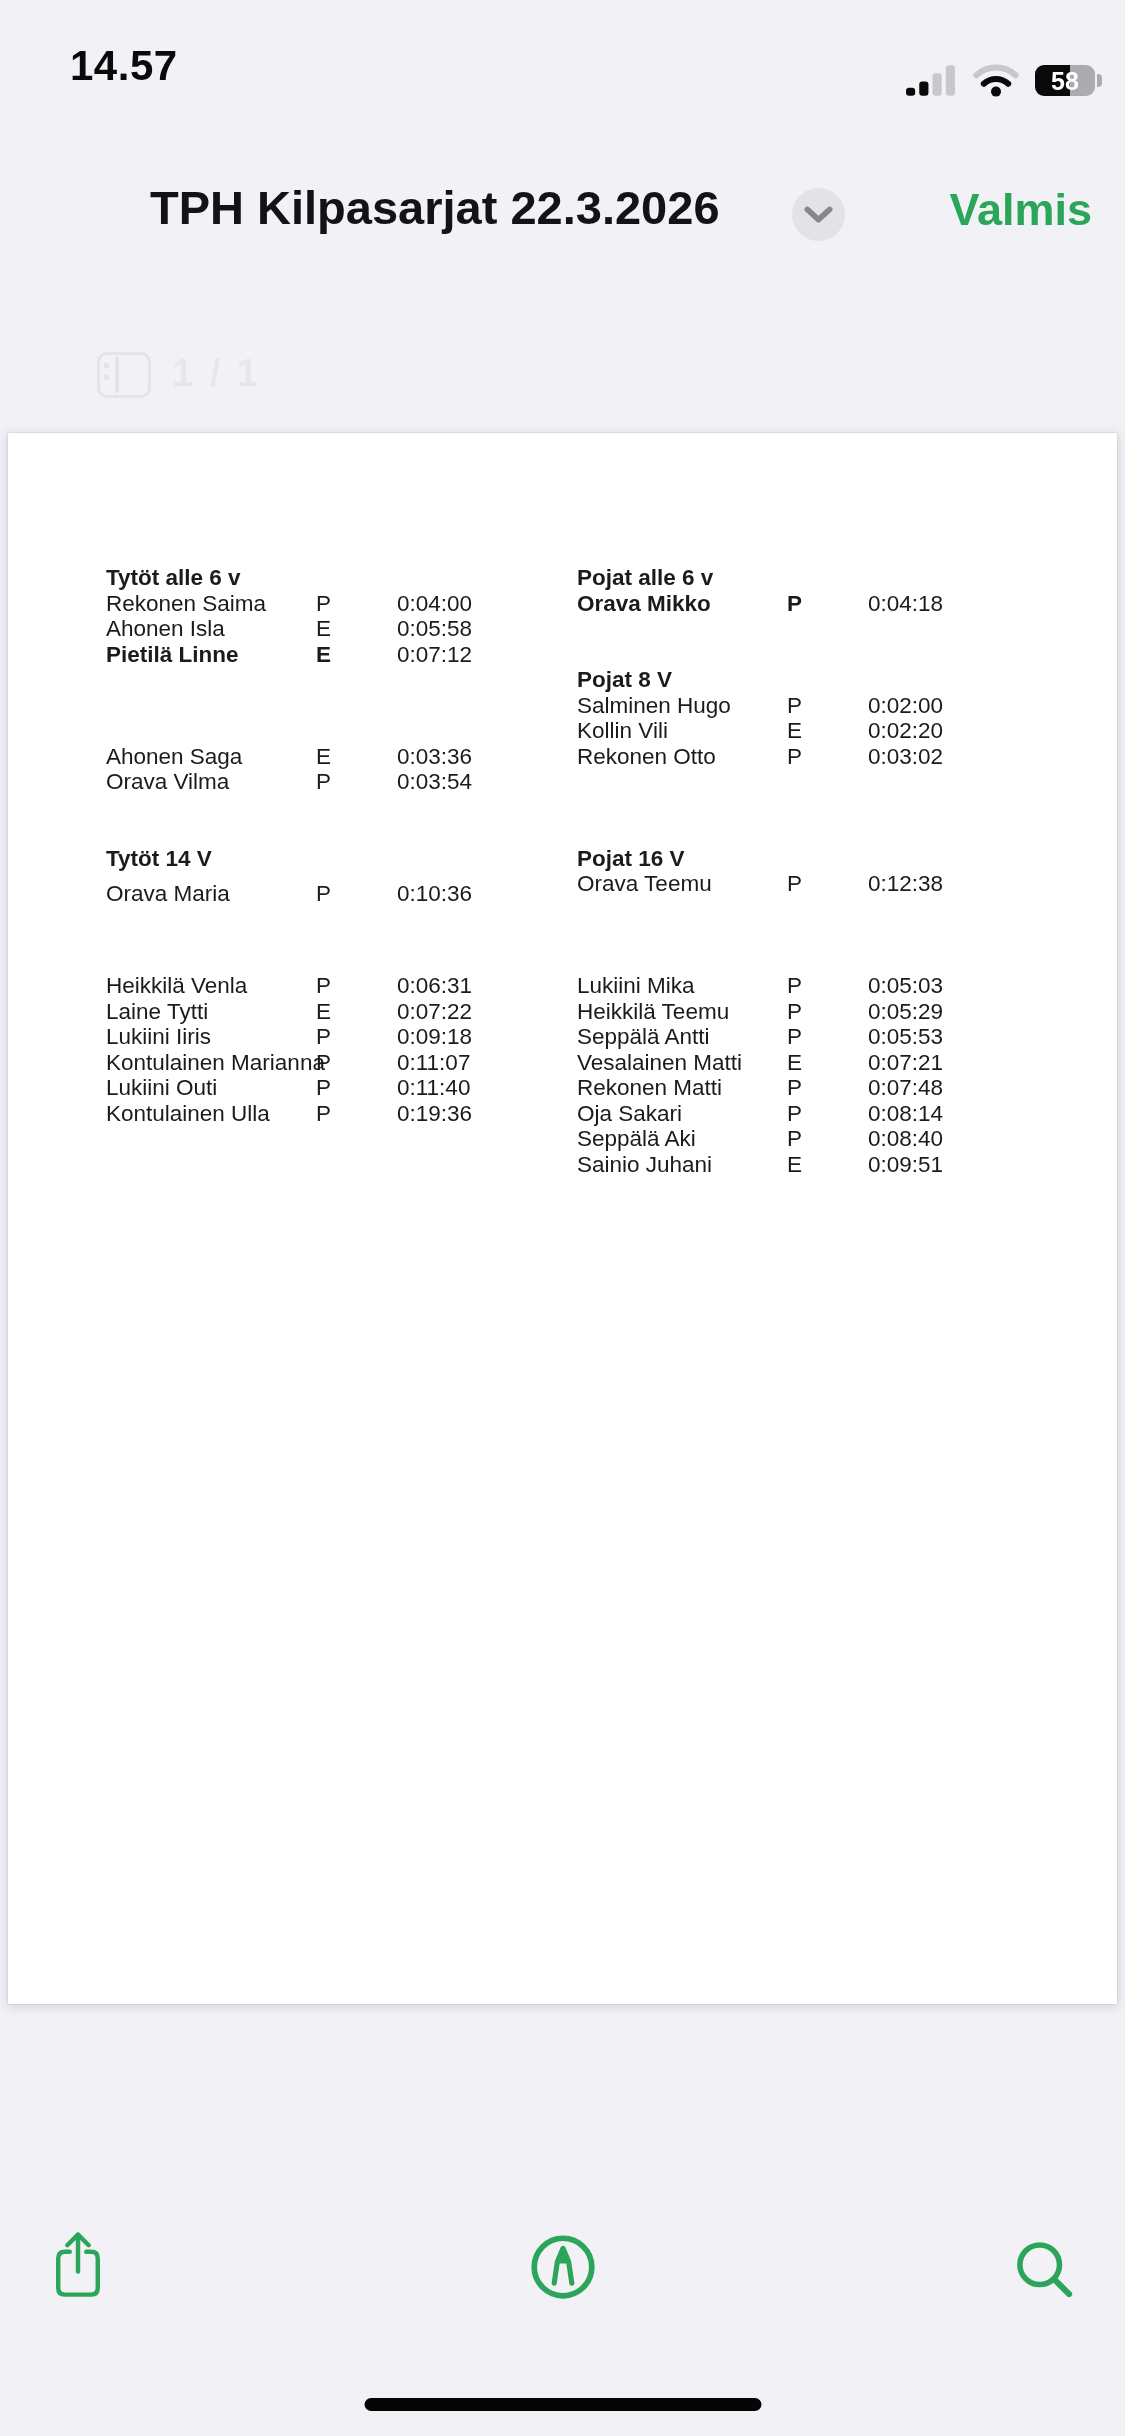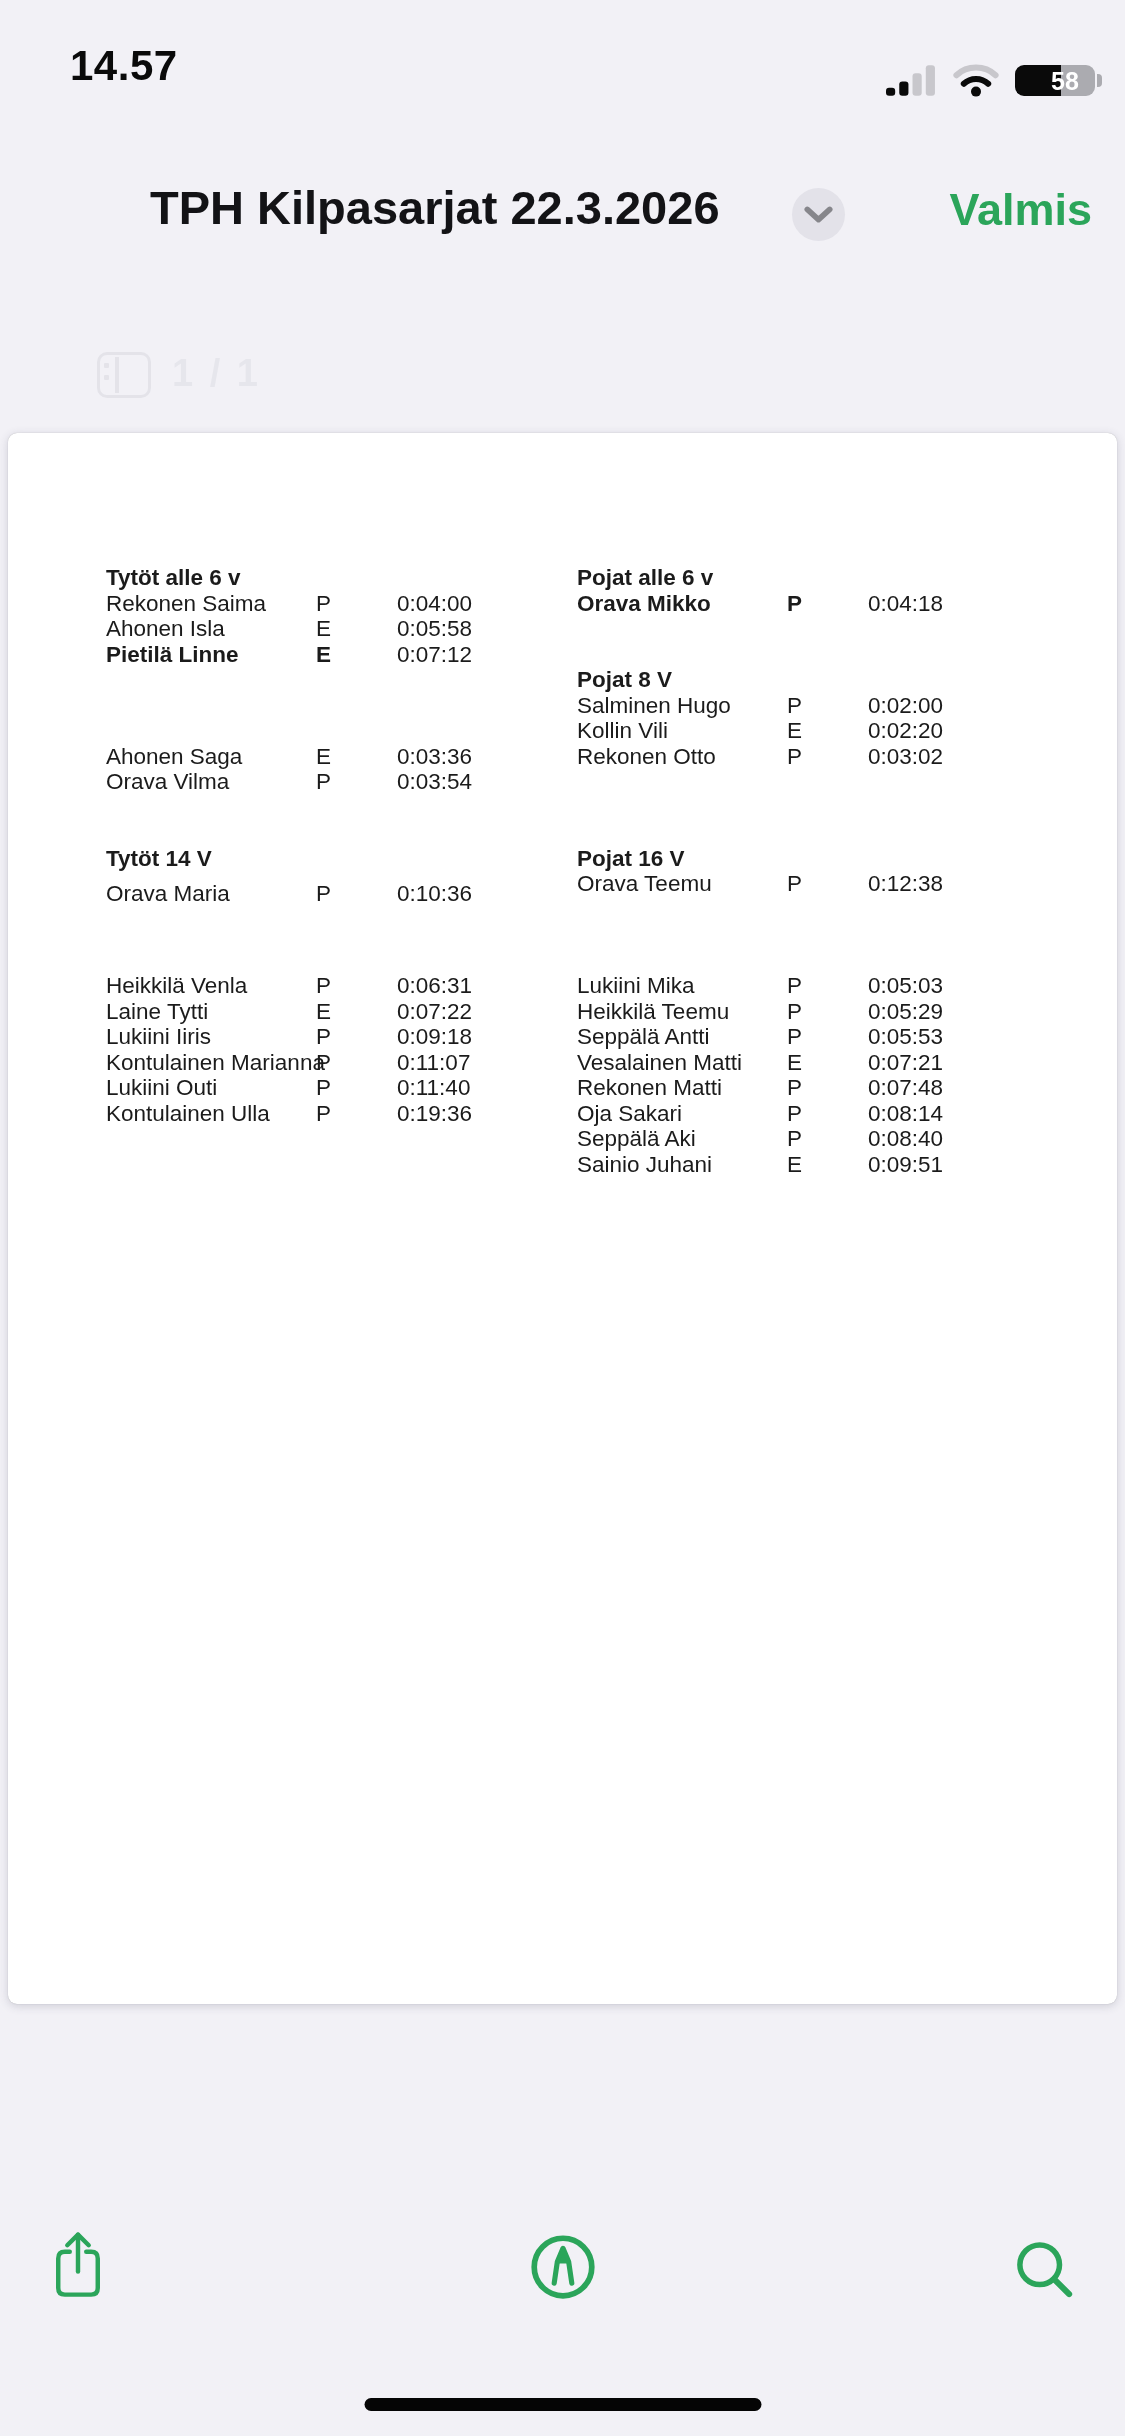--- a/index.html
+++ b/index.html
@@ -16,21 +16,21 @@
     position:absolute;left:70px;top:42px;
     font-size:42px;font-weight:700;color:#0a0a0a;letter-spacing:.5px;
   }
   .status-icons{
     position:absolute;top:62px;right:30px;
     display:flex;align-items:center;gap:15px;
   }
   .battery{
     position:relative;width:60px;height:31px;border-radius:9px;
     background:linear-gradient(90deg,#0a0a0a 0 58%,#ABABB0 58% 100%);
-    color:#fff;font-size:25px;font-weight:700;text-align:center;line-height:32px;padding-left:20px;
+    color:#fff;font-size:25px;font-weight:700;text-align:center;line-height:32px;
   }
   .battery-cap{
     position:absolute;right:-7px;top:9px;width:5px;height:13px;
     border-radius:0 4px 4px 0;background:#ABABB0;
   }
 
   
   .nav-title{
     position:absolute;left:150px;top:180px;
     font-size:47px;font-weight:700;color:#131316;white-space:nowrap;
@@ -59,21 +59,20 @@
   .ghost-page-label{
     position:absolute;left:172px;top:4px;
     font-size:38px;font-weight:600;color:#DFDFE6;letter-spacing:3px;white-space:nowrap;
   }
 
   
   .paper{
     position:absolute;left:8px;top:433px;width:1109px;height:1571px;
     background:#ffffff;
     box-shadow:0 2px 10px rgba(60,60,90,.20), 0 0 1px rgba(0,0,0,.28);
-    border-radius:9px;
   }
   .doc-col{position:absolute;top:132px;width:500px;height:1150px}
   .doc-col.col-0{left:98px}
   .doc-col.col-1{left:569px}
   .row{
     position:absolute;left:0;width:100%;height:26px;
     font-size:22.5px;line-height:26px;color:#1b1b1b;white-space:nowrap;
   }
   .row.hdr{font-weight:700}
   .c-name{position:absolute;left:0;white-space:nowrap}

